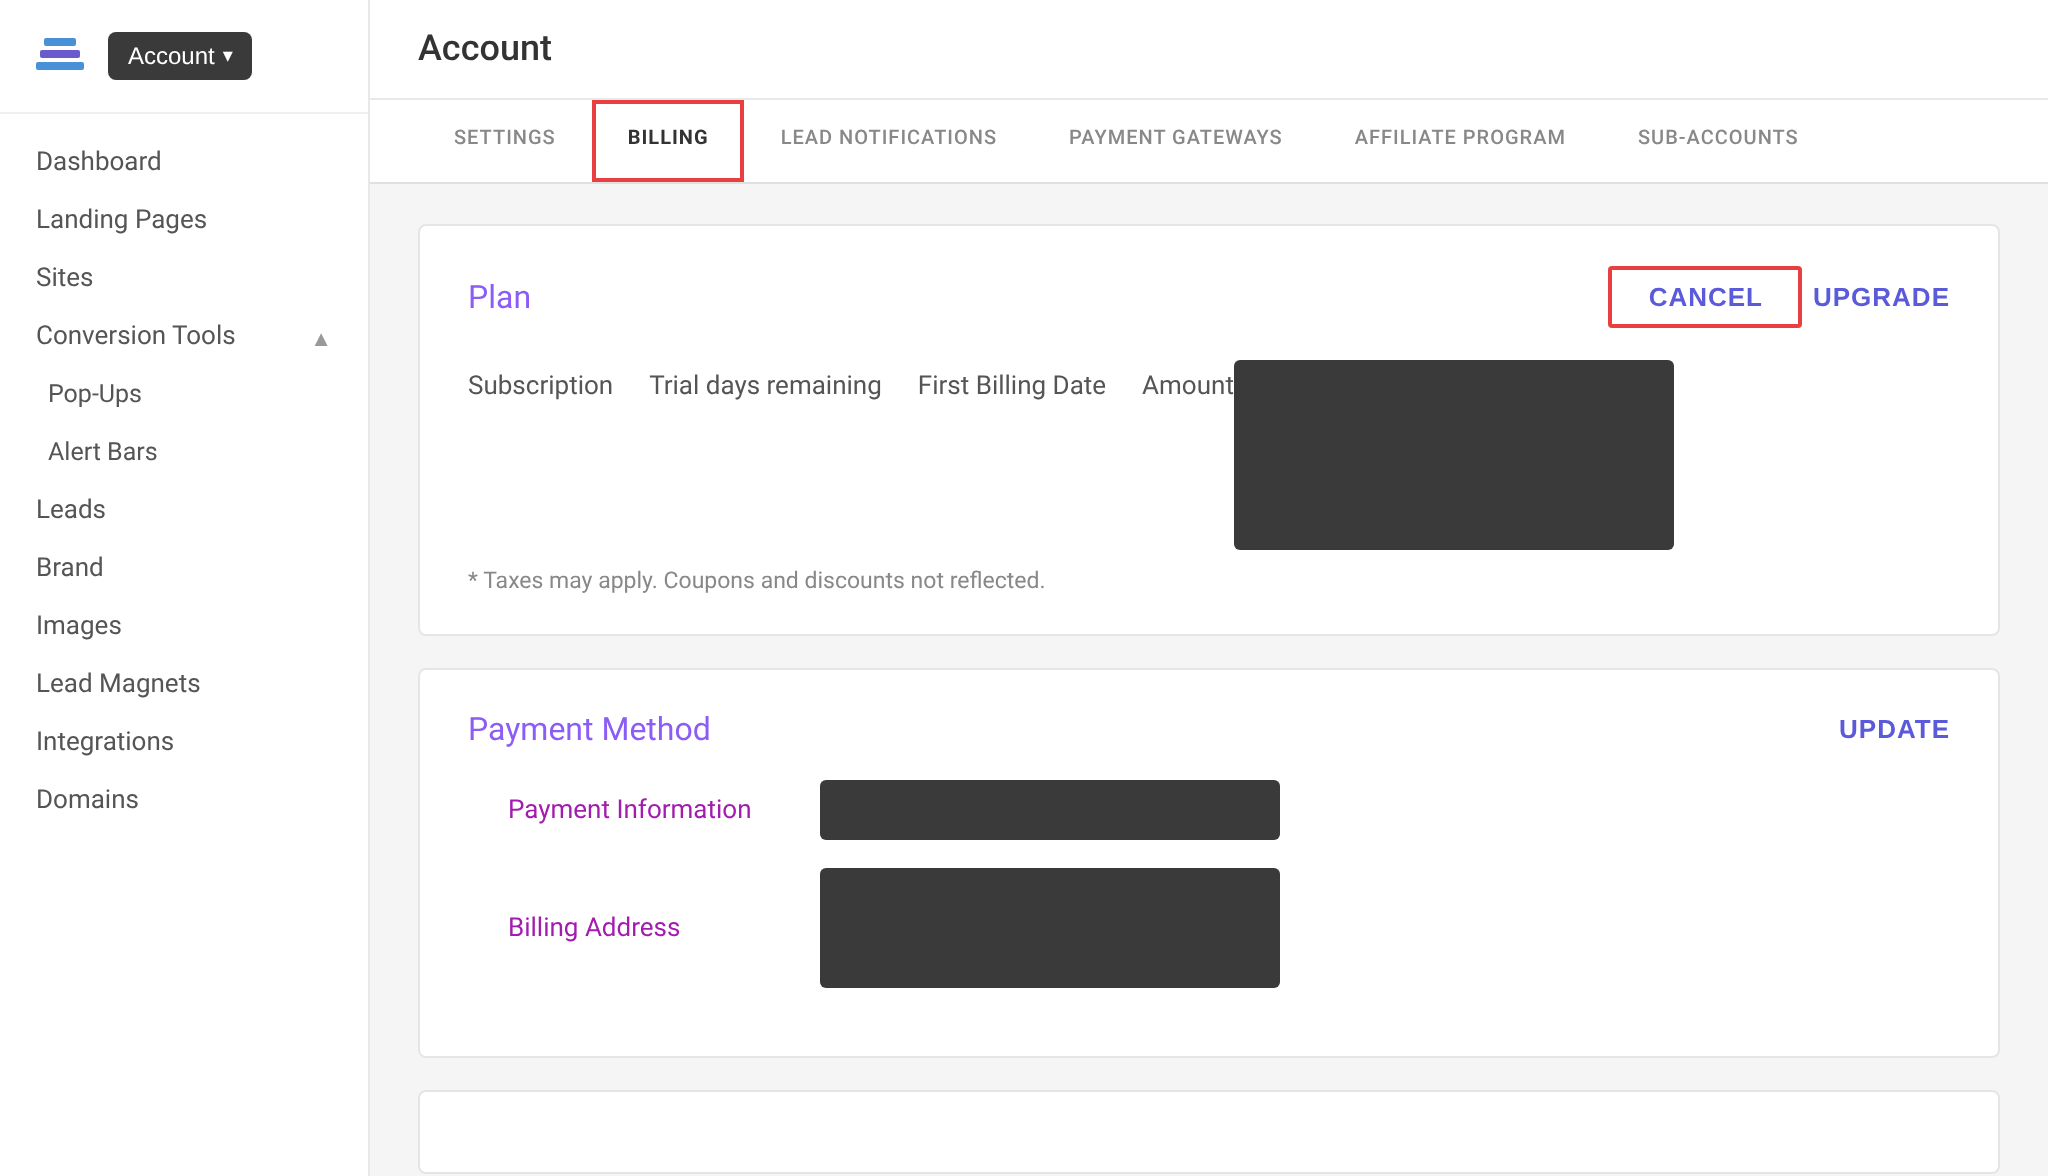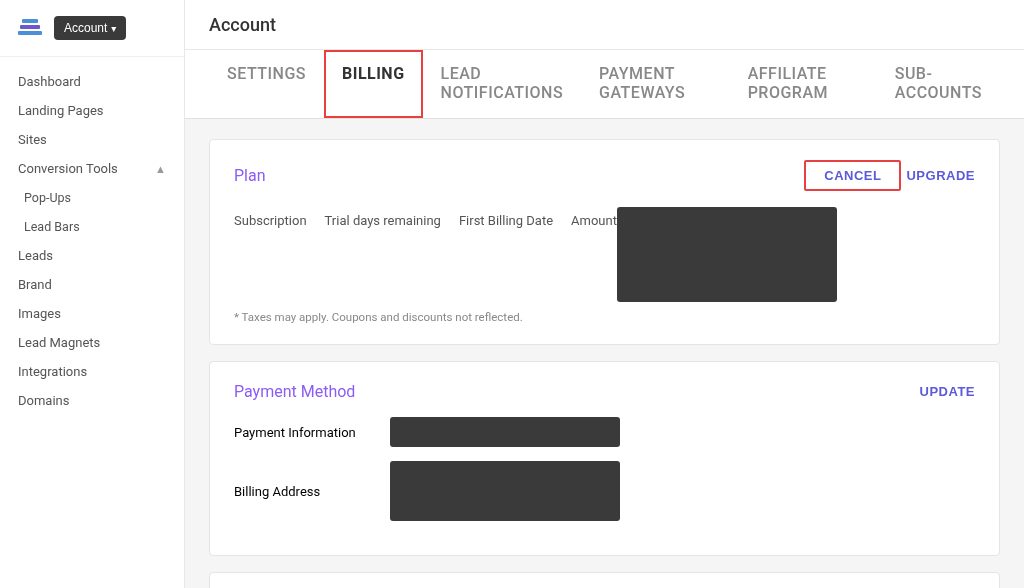--- a/index.html
+++ b/index.html
@@ -14,39 +14,39 @@
     .sidebar-nav { padding: 10px 0; }
     .nav-item { padding: 7px 18px; color: #555; cursor: pointer; font-size: 13px; display: flex; align-items: flex-end; justify-content: space-between; }
     .nav-item.sub { padding-left: 24px; font-size: 12.5px; }
     .nav-item .expand-icon { font-size: 11px; color: #999; }
 
     
     .main { flex: 1; display: flex; flex-direction: column; overflow: hidden; }
     .main-header { background: #fff; border-bottom: 1px solid #e8e8e8; padding: 0 24px; display: flex; align-items: center; height: 50px; }
     .main-title { font-size: 18px; font-weight: 500; color: #333; }
     .tabs { background: #fff; border-bottom: 1px solid #e0e0e0; display: flex; padding: 0 24px; gap: 0; }
-    .tab { padding: 14px 18px; font-size: 16px; font-weight: 500; color: #888; cursor: pointer; letter-spacing: 0.5px; text-transform: uppercase; border-bottom: 2px solid transparent; }
+    .tab { padding: 14px 18px; font-size: 10px; font-weight: 500; color: #888; cursor: pointer; letter-spacing: 0.5px; text-transform: uppercase; border-bottom: 2px solid transparent; }
     .tab.active { color: #333; font-weight: 700; border-bottom: 2px solid #333; outline: 2px solid #e84040; outline-offset: -2px; }
 
     .content { flex: 1; overflow-y: auto; padding: 20px 24px; background: #f5f5f5; }
 
     
     .card { background: #fff; border: 1px solid #e5e5e5; border-radius: 4px; padding: 20px 24px; margin-bottom: 16px; }
     .card-header { display: flex; align-items: center; justify-content: space-between; margin-bottom: 16px; }
     .card-title { font-size: 16px; font-weight: 400; color: #8b5cf6; }
     .card-actions { display: flex; gap: 5px; align-items: center; }
     .btn-cancel { border: 2px solid #e84040; color: #5a5adb; background: #fff; padding: 6px 18px; font-size: 13px; font-weight: 600; cursor: pointer; letter-spacing: 0.5px; border-radius: 2px; }
     .btn-upgrade { color: #5a5adb; background: none; border: none; font-size: 13px; font-weight: 600; cursor: pointer; letter-spacing: 0.5px; }
     .btn-update { color: #5a5adb; background: none; border: none; font-size: 13px; font-weight: 600; cursor: pointer; letter-spacing: 0.5px; margin-left: 10px; }
     .plan-label { font-size: 13px; color: #555; }
     .redacted-block { background: #3a3a3a; border-radius: 3px; height: 95px; width: 220px; }
     .plan-note { font-size: 11.5px; color: #888; margin-top: 8px; }
 
     .payment-row { display: flex; align-items: center; margin-bottom: 14px; gap: 16px; }
-    .payment-label { font-size: 13px; color: #000000; min-width: 140px; }
+    .payment-label { font-size: 13px; color: #a21caf; min-width: 140px; margin-left: 20px; }
     .redacted-sm { background: #3a3a3a; border-radius: 3px; height: 30px; width: 230px; }
     .redacted-md { background: #3a3a3a; border-radius: 3px; height: 60px; width: 230px; }
 
     .plan-grid { display: flex; gap: 0; }
     .plan-field-list { display: flex; flex-direction: row; gap: 18px; padding-top: 6px; justify-content: space-around; }
   </style>
 </head>
 <body>
 
 <div class="sidebar">
@@ -74,21 +74,21 @@
         <span>Sites</span>
       </div>
     <div class="nav-item">
       <span>Conversion Tools</span>
       <span class="expand-icon">▲</span>
     </div>
     <div class="nav-item sub">
         <span>Pop-Ups</span>
       </div>
     <div class="nav-item sub">
-        <span>Lead Bars</span>
+        <span>Alert Bars</span>
       </div>
     <div class="nav-item">
         <span>Leads</span>
       </div>
     <div class="nav-item">
         <span>Brand</span>
       </div>
     <div class="nav-item">
         <span>Images</span>
       </div>

